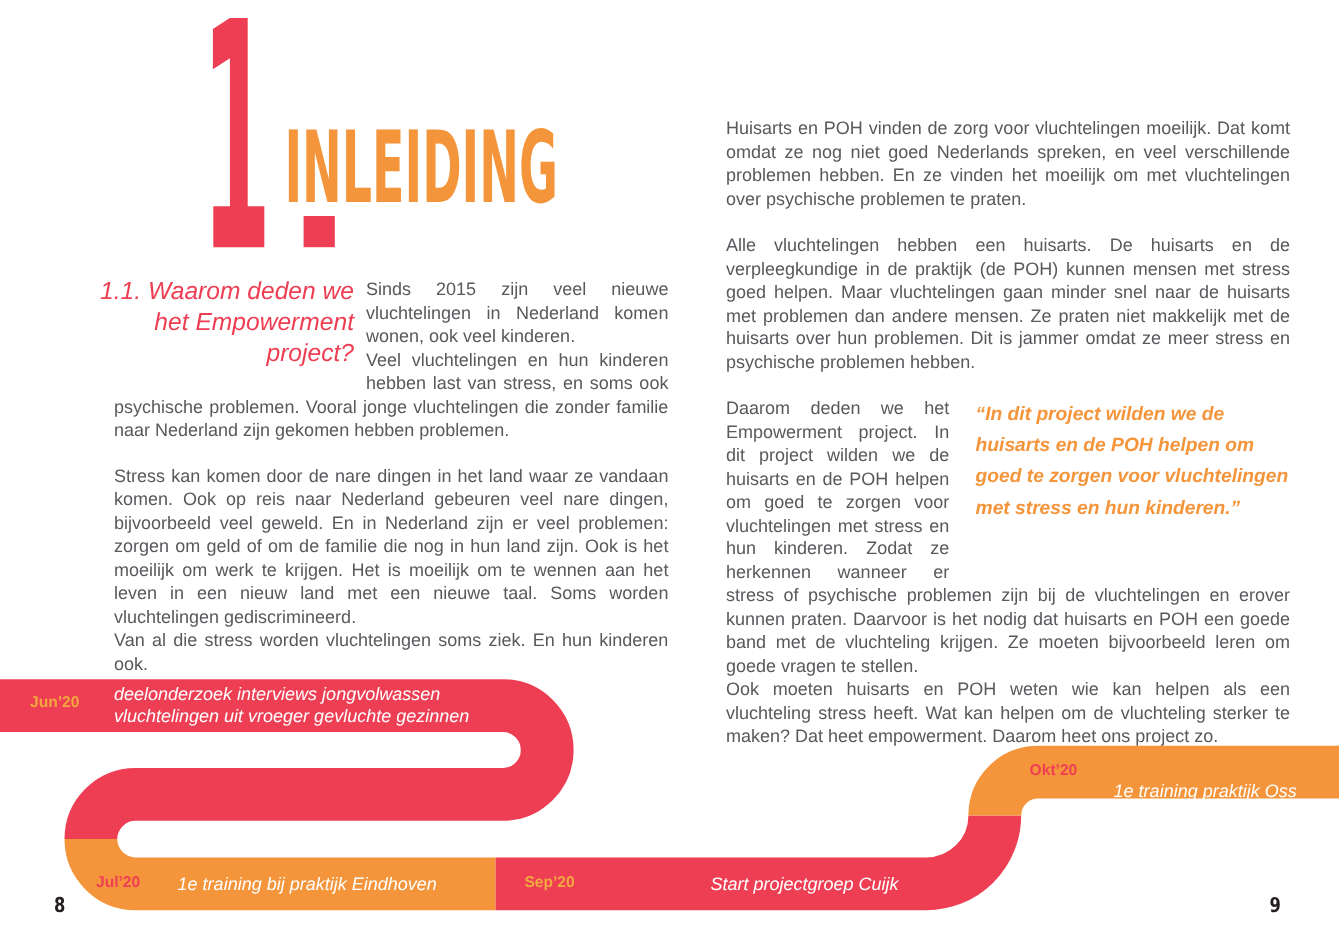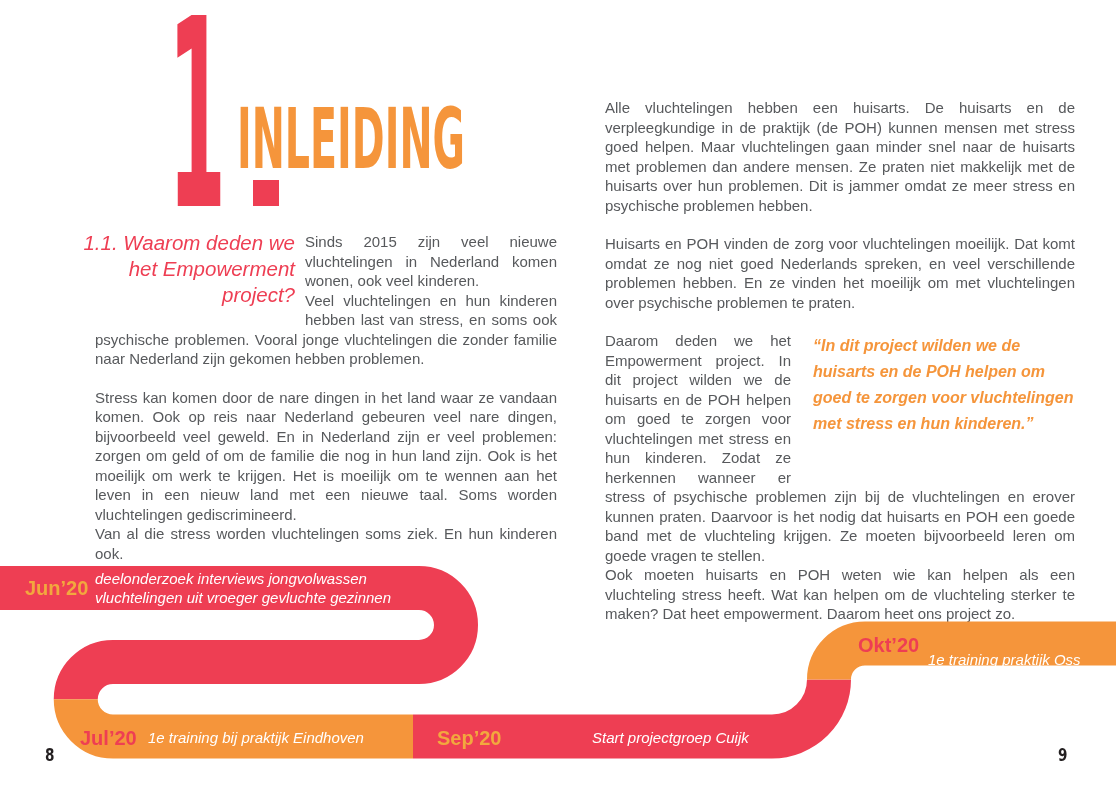--- a/index.html
+++ b/index.html
@@ -45,21 +45,21 @@
     text-align:left;
   }
   .clearfix::after{content:"";display:block;clear:both;}
   
   .timeline{position:absolute;left:0;top:560px;width:1116px;height:232px;}
   .ribbon{position:absolute;left:0;top:0;}
   .ribbon path{fill:none;stroke-width:44px;}
   .rb{stroke:var(--red);}
   .ob{stroke:var(--orange);}
   .tl-label{position:absolute;white-space:pre-line;}
-  .tl-date{font-weight:bold;font-size:20px;font-style:normal;}
+  .tl-date{font-weight:bold;font-size:13px;font-style:normal;}
   .tl-date.on-red{color:var(--date-on-red);}
   .tl-date.on-orange{color:var(--red);}
   .tl-text{color:#ffffff;font-style:italic;font-size:15px;line-height:19px;}
   
   .page-num{
     position:absolute;
     font-family:"DejaVu Sans","Liberation Sans",sans-serif;
     font-weight:bold;font-size:17px;color:#231F20;
     transform:scaleX(0.8);transform-origin:left bottom;
   }
@@ -81,22 +81,22 @@
     <div class="clearfix">
       <h2 class="section-heading">1.1. Waarom deden we het Empowerment project?</h2>
       <p>Sinds 2015 zijn veel nieuwe vluchtelingen in Nederland komen wonen, ook veel kinderen.
 Veel vluchtelingen en hun kinderen hebben last van stress, en soms ook psychische problemen. Vooral jonge vluchtelingen die zonder familie naar Nederland zijn gekomen hebben problemen.</p>
     </div>
     <p>Stress kan komen door de nare dingen in het land waar ze vandaan komen. Ook op reis naar Nederland gebeuren veel nare dingen, bijvoorbeeld veel geweld. En in Nederland zijn er veel problemen: zorgen om geld of om de familie die nog in hun land zijn. Ook is het moeilijk om werk te krijgen. Het is moeilijk om te wennen aan het leven in een nieuw land met een nieuwe taal. Soms worden vluchtelingen gediscrimineerd.
 Van al die stress worden vluchtelingen soms ziek. En hun kinderen ook.</p>
   </div>
 
   <div class="col right-col">
+    <p>Huisarts en POH vinden de zorg voor vluchtelingen moeilijk. Dat komt omdat ze nog niet goed Nederlands spreken, en veel verschillende problemen hebben. En ze vinden het moeilijk om met vluchtelingen over psychische problemen te praten.</p>
     <p>Alle vluchtelingen hebben een huisarts. De huisarts en de verpleegkundige in de praktijk (de POH) kunnen mensen met stress goed helpen. Maar vluchtelingen gaan minder snel naar de huisarts met problemen dan andere mensen. Ze praten niet makkelijk met de huisarts over hun problemen. Dit is jammer omdat ze meer stress en psychische problemen hebben.</p>
-    <p>Huisarts en POH vinden de zorg voor vluchtelingen moeilijk. Dat komt omdat ze nog niet goed Nederlands spreken, en veel verschillende problemen hebben. En ze vinden het moeilijk om met vluchtelingen over psychische problemen te praten.</p>
     <div class="clearfix">
       <blockquote class="pull-quote">“In dit project wilden we de huisarts en de POH helpen om goed te zorgen voor vluchtelingen met stress en hun kinderen.”</blockquote>
       <p>Daarom deden we het Empowerment project. In dit project wilden we de huisarts en de POH helpen om goed te zorgen voor vluchtelingen met stress en hun kinderen. Zodat ze herkennen wanneer er stress of psychische problemen zijn bij de vluchtelingen en erover kunnen praten. Daarvoor is het nodig dat huisarts en POH een goede band met de vluchteling krijgen. Ze moeten bijvoorbeeld leren om goede vragen te stellen.
 Ook moeten huisarts en POH weten wie kan helpen als een vluchteling stress heeft. Wat kan helpen om de vluchteling sterker te maken? Dat heet empowerment. Daarom heet ons project zo.</p>
     </div>
   </div>
 
   <div class="timeline">
     <svg class="ribbon" width="1116" height="232" viewBox="0 0 1116 232" aria-hidden="true">
       <path class="rb" d="M 0 28 H 419 A 37 37 0 0 1 419 102 H 113 A 37.25 37.25 0 0 0 75.75 139.25"></path>

